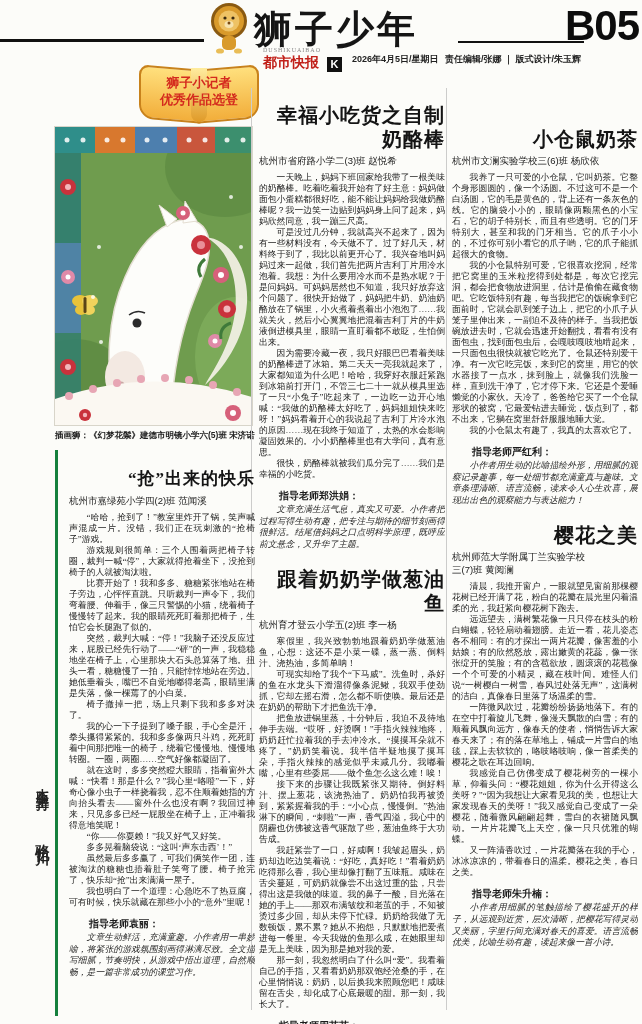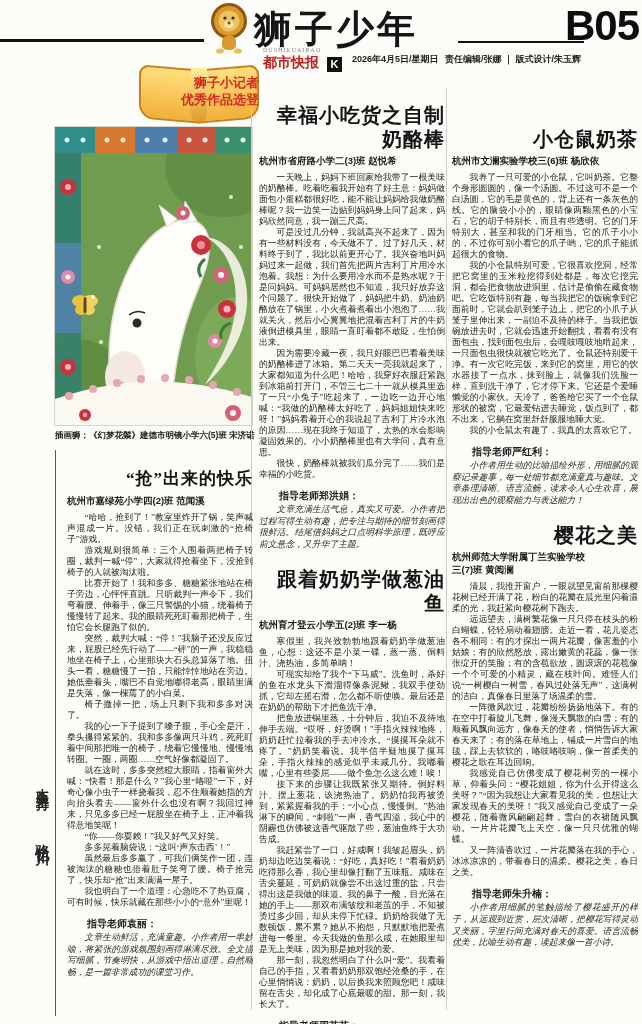--- a/index.html
+++ b/index.html
@@ -22,39 +22,39 @@
         font-weight:900;font-size:42px;letter-spacing:-1px;color:#0d0d0d;}
   .lion{position:absolute;left:206px;top:0px;}
   
   .badge{position:absolute;left:139px;top:62px;width:120px;height:64px;}
   .badge .pg{position:absolute;top:5px;width:58px;height:50px;
         background:linear-gradient(180deg,#ffe07d,#f2ae3b);border:2px solid #c8821c;}
   .badge .pgl{left:0;border-radius:10px 2px 2px 14px;transform:skewY(5deg);}
   .badge .pgr{right:0;border-radius:2px 10px 14px 2px;transform:skewY(-5deg);}
   .badge .spine{position:absolute;left:52px;top:6px;width:16px;height:54px;
         background:linear-gradient(180deg,#ffec9e,#e09a28);border-radius:0 0 8px 8px;}
-  .badge .txt{position:absolute;left:0;top:12px;width:100%;text-align:right;z-index:3;
+  .badge .txt{position:absolute;left:0;top:12px;width:100%;text-align:center;z-index:3;
         font-family:"Liberation Sans",sans-serif;font-weight:bold;font-size:13px;
         color:#d42a1e;line-height:17px;}
   
   .art{position:absolute;left:55px;top:127px;width:197px;height:298px;box-shadow:0 0 0 1px #d8d5ca;}
   .art-caption{position:absolute;left:55px;top:430px;width:200px;
         font-family:"Liberation Sans",sans-serif;font-weight:bold;font-size:8.5px;color:#222;}
   
   .col{position:absolute;overflow:hidden;}
-  .col-left{left:55px;top:450px;width:186px;height:566px;border-left:1px solid #15803d;padding-left:11px;}
+  .col-left{left:55px;top:450px;width:186px;height:566px;border-left:3px solid #15803d;padding-left:11px;}
   .col-mid{left:259px;top:86px;width:186px;height:938px;}
   .col-right{left:452px;top:110px;width:186px;height:914px;}
   .vrule{position:absolute;width:1px;background:#cccccb;top:88px;height:922px;}
   .vrule1{left:251px;} .vrule2{left:446px;}
   .article + .article{margin-top:16px;}
   .a-title{font-family:Liberation Serif, serif;font-weight:bold;font-size:20px;
         letter-spacing:1px;color:#141414;line-height:24px;margin:17px 0 3px;text-align:right;}
   .a-title.small{font-size:17px;}
-  .a-byline{font-family:"Liberation Sans",sans-serif;font-weight:bold;font-size:9.5px;
+  .a-byline{font-family:"Liberation Sans",sans-serif;font-weight:normal;font-size:9.5px;
         color:#1a1a1a;line-height:13px;margin:0 0 5px;}
   .a-body p{margin:0;font-size:8.8px;line-height:11px;text-align:justify;text-indent:2em;color:#222;}
   .teacher{margin-top:9px;}
   .t-label{font-family:"Liberation Sans",sans-serif;font-weight:bold;font-size:10px;
         text-indent:2em;margin:0 0 1px;}
   .t-comment{margin:0;font-style:italic;font-size:8.8px;line-height:11.6px;
         text-align:justify;text-indent:2em;color:#1f1f1f;}
   
   .host{position:absolute;left:33px;top:778px;writing-mode:vertical-rl;text-orientation:upright;
         font-family:"Liberation Sans",sans-serif;font-weight:bold;color:#222;}

